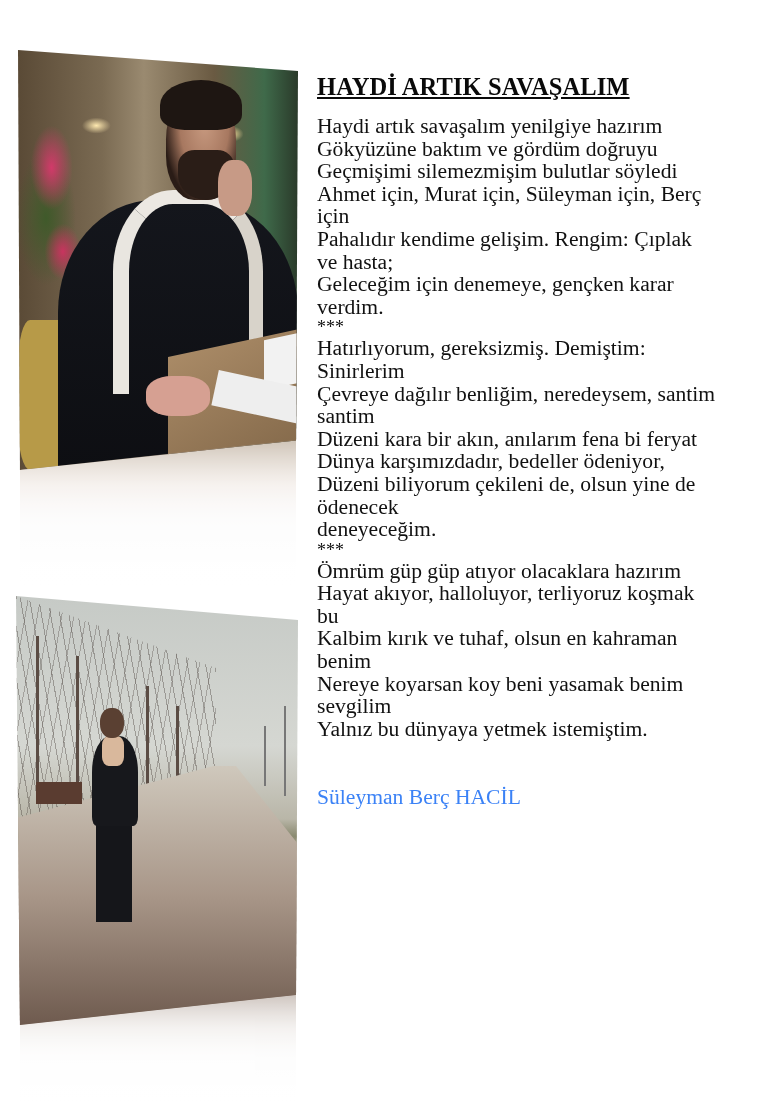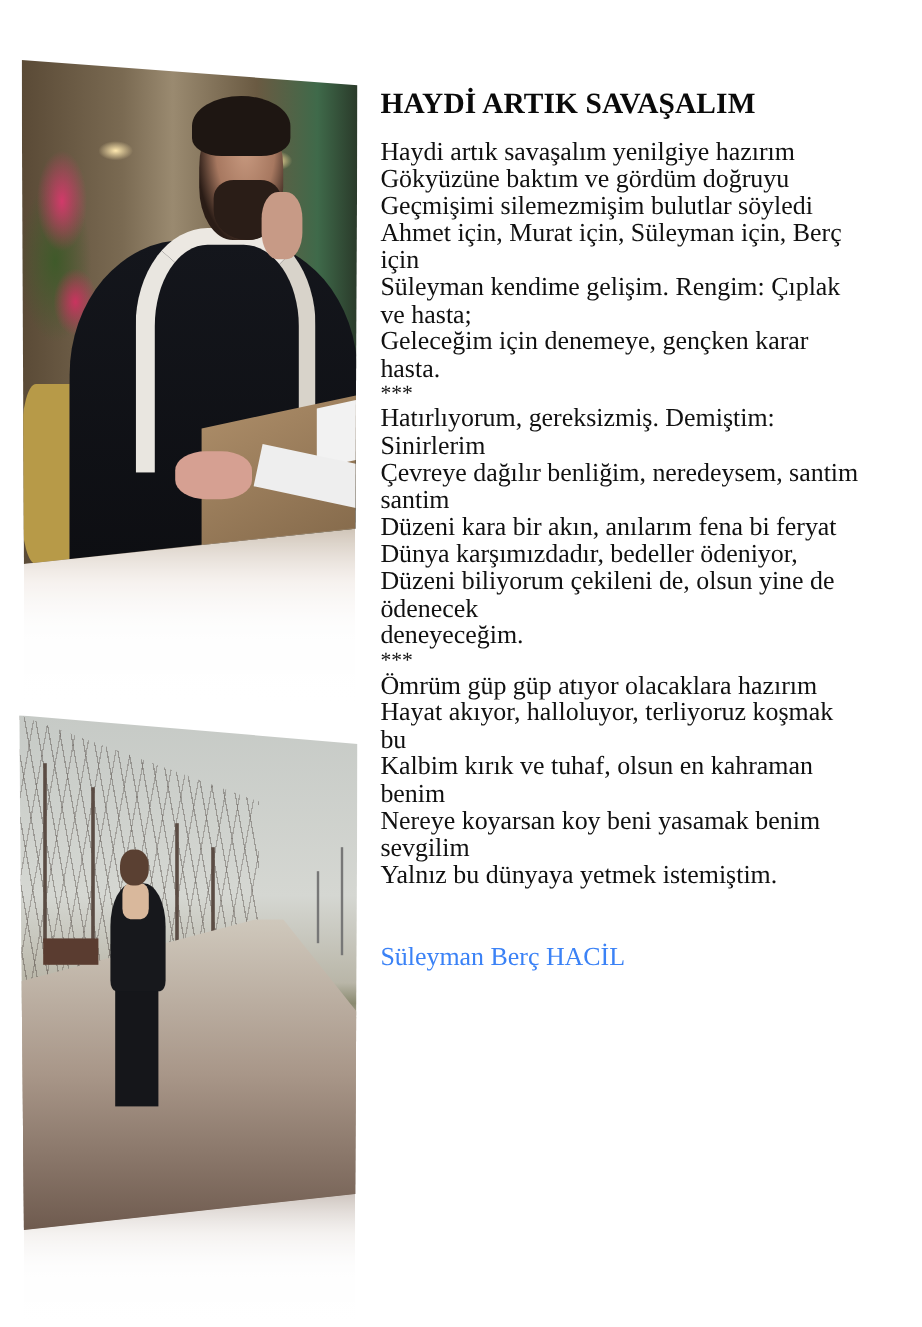--- a/index.html
+++ b/index.html
@@ -105,21 +105,21 @@
       background: linear-gradient(to bottom, #8a7466 0%, #d2c8c0 30%, #eeeeee 60%, #ffffff 100%);
     }
 
     
     .poem {
       position: absolute; left: 317px; top: 72px; width: 450px;
     }
     .poem-title {
       font-family: "Liberation Serif", "DejaVu Serif", serif;
       font-weight: bold; font-size: 24.5px; margin: 0 0 13px 0; letter-spacing: 0.1px;
-      line-height: 30px; color: #0a0a0a;
+      line-height: 30px; color: #0a0a0a; text-decoration: underline;
     }
     .poem-line {
       font-size: 21.6px; line-height: 22.6px; white-space: nowrap; color: #111;
     }
     .poem-line.sep { line-height: 19px; font-size: 18px; }
     .poem-spacer { height: 45px; }
     .author { font-size: 21.6px; line-height: 24px; color: #3b82f6; }
   </style>
 </head>
 <body>
@@ -161,24 +161,24 @@
 </div>
 
 <div class="poem">
   <h1 class="poem-title">HAYDİ ARTIK SAVAŞALIM</h1>
   <div>
     <div class="poem-line">Haydi artık savaşalım yenilgiye hazırım</div>
     <div class="poem-line">Gökyüzüne baktım ve gördüm doğruyu</div>
     <div class="poem-line">Geçmişimi silemezmişim bulutlar söyledi</div>
     <div class="poem-line">Ahmet için, Murat için, Süleyman için, Berç</div>
     <div class="poem-line">için</div>
-    <div class="poem-line">Süleyman kendime gelişim. Rengim: Çıplak</div>
+    <div class="poem-line">Pahalıdır kendime gelişim. Rengim: Çıplak</div>
     <div class="poem-line">ve hasta;</div>
     <div class="poem-line">Geleceğim için denemeye, gençken karar</div>
-    <div class="poem-line">hasta.</div>
+    <div class="poem-line">verdim.</div>
     <div class="poem-line sep">***</div>
     <div class="poem-line">Hatırlıyorum, gereksizmiş. Demiştim:</div>
     <div class="poem-line">Sinirlerim</div>
     <div class="poem-line">Çevreye dağılır benliğim, neredeysem, santim</div>
     <div class="poem-line">santim</div>
     <div class="poem-line">Düzeni kara bir akın, anılarım fena bi feryat</div>
     <div class="poem-line">Dünya karşımızdadır, bedeller ödeniyor,</div>
     <div class="poem-line">Düzeni biliyorum çekileni de, olsun yine de</div>
     <div class="poem-line">ödenecek</div>
     <div class="poem-line">deneyeceğim.</div>

